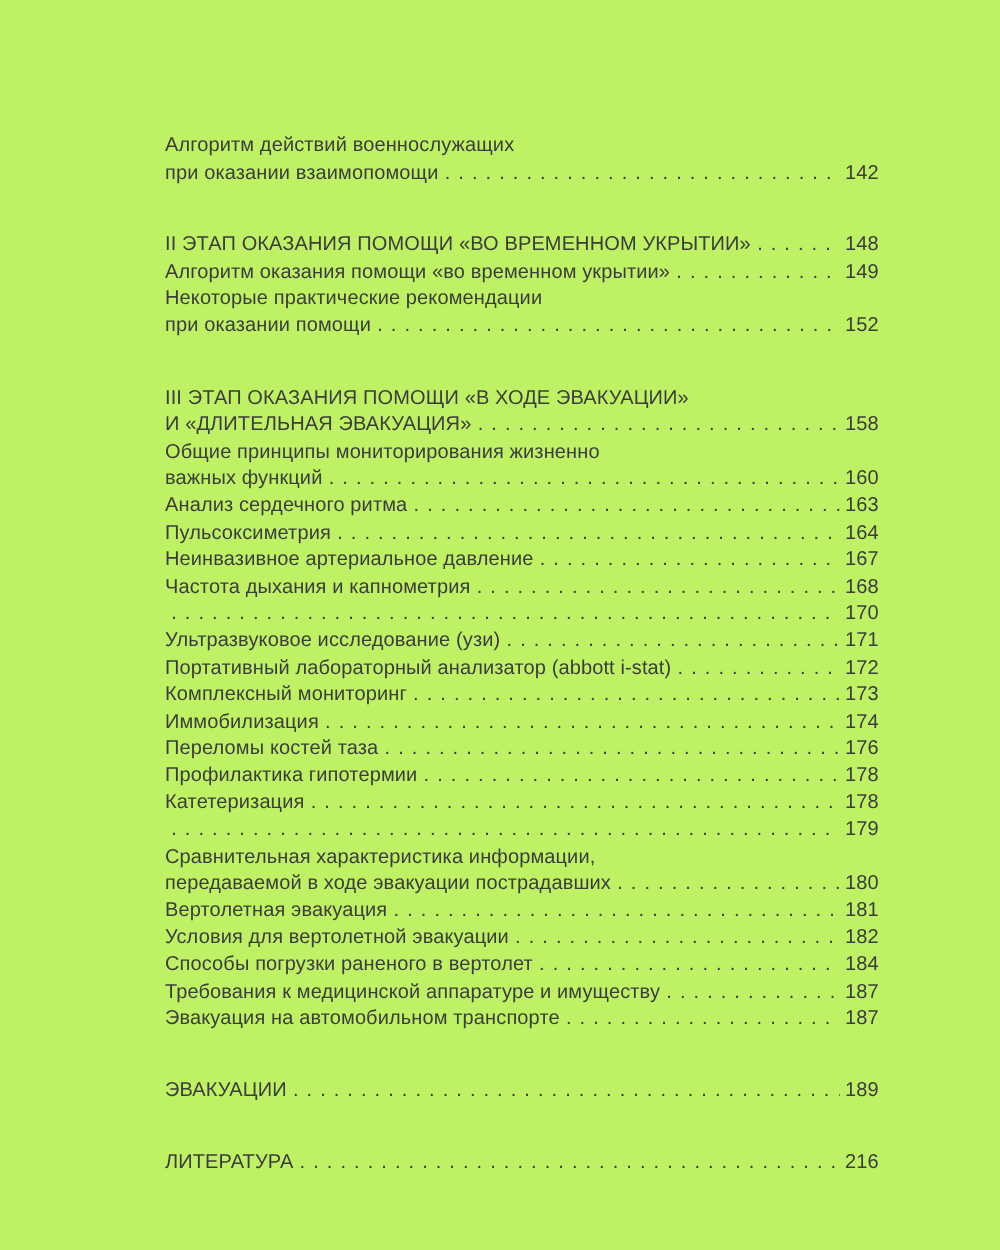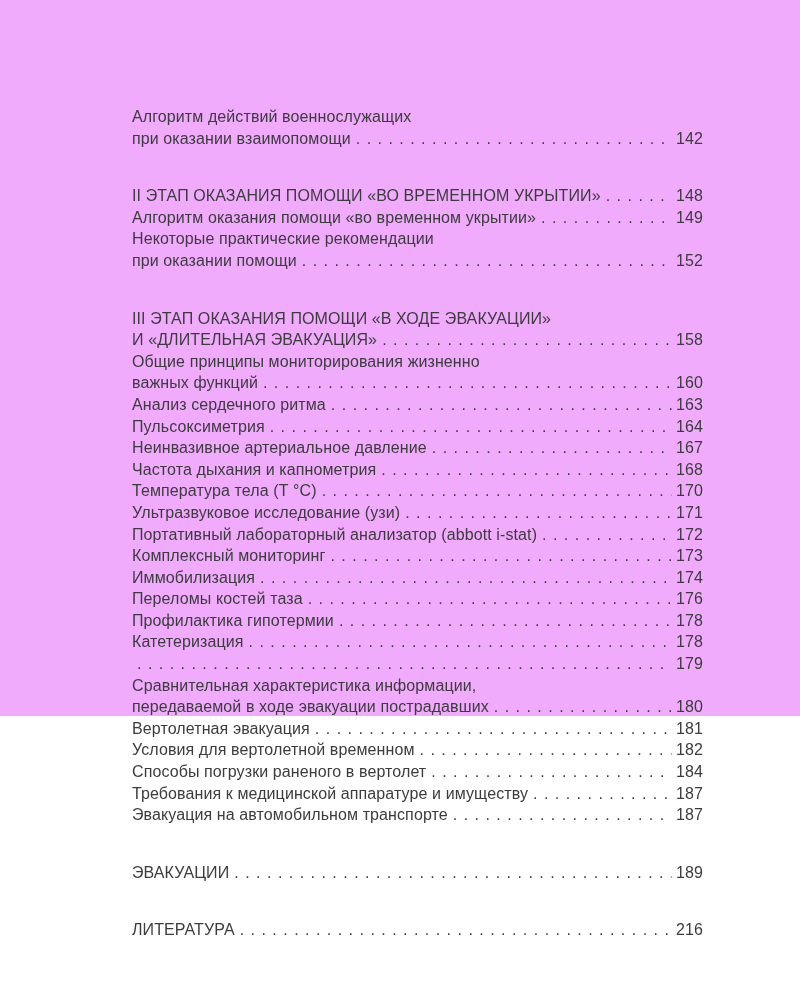--- a/index.html
+++ b/index.html
@@ -9,22 +9,22 @@
   }
   body {
     width: 800px;
     height: 1000px;
     font-family: "Liberation Sans", "DejaVu Sans", sans-serif;
     overflow: hidden;
   }
   .page {
     position: relative;
     width: 800px;
-    height: 716px;
-    background: #f0abfc;
+    height: 1000px;
+    background: #bef264;
   }
   .toc {
     position: absolute;
     left: 132px;
     top: 106px;
     width: 571px;
     color: #3c3c3c;
     font-size: 16px;
     line-height: 21.6px;
     letter-spacing: 0.1px;
@@ -127,21 +127,20 @@
     <span class="toc-text">Неинвазивное артериальное давление</span>
     <span class="toc-leader"></span>
     <span class="toc-page">167</span>
   </div>
         <div class="toc-row">
     <span class="toc-text">Частота дыхания и капнометрия</span>
     <span class="toc-leader"></span>
     <span class="toc-page">168</span>
   </div>
         <div class="toc-row">
-    <span class="toc-text">Температура тела (Т °С)</span>
     <span class="toc-leader"></span>
     <span class="toc-page">170</span>
   </div>
         <div class="toc-row">
     <span class="toc-text">Ультразвуковое исследование (узи)</span>
     <span class="toc-leader"></span>
     <span class="toc-page">171</span>
   </div>
         <div class="toc-row">
     <span class="toc-text">Портативный лабораторный анализатор (abbott i-stat)</span>
@@ -185,21 +184,21 @@
     <span class="toc-text">передаваемой в ходе эвакуации пострадавших</span>
     <span class="toc-leader"></span>
     <span class="toc-page">180</span>
   </div>
         <div class="toc-row">
     <span class="toc-text">Вертолетная эвакуация</span>
     <span class="toc-leader"></span>
     <span class="toc-page">181</span>
   </div>
         <div class="toc-row">
-    <span class="toc-text">Условия для вертолетной временном</span>
+    <span class="toc-text">Условия для вертолетной эвакуации</span>
     <span class="toc-leader"></span>
     <span class="toc-page">182</span>
   </div>
         <div class="toc-row">
     <span class="toc-text">Способы погрузки раненого в вертолет</span>
     <span class="toc-leader"></span>
     <span class="toc-page">184</span>
   </div>
         <div class="toc-row">
     <span class="toc-text">Требования к медицинской аппаратуре и имуществу</span>

